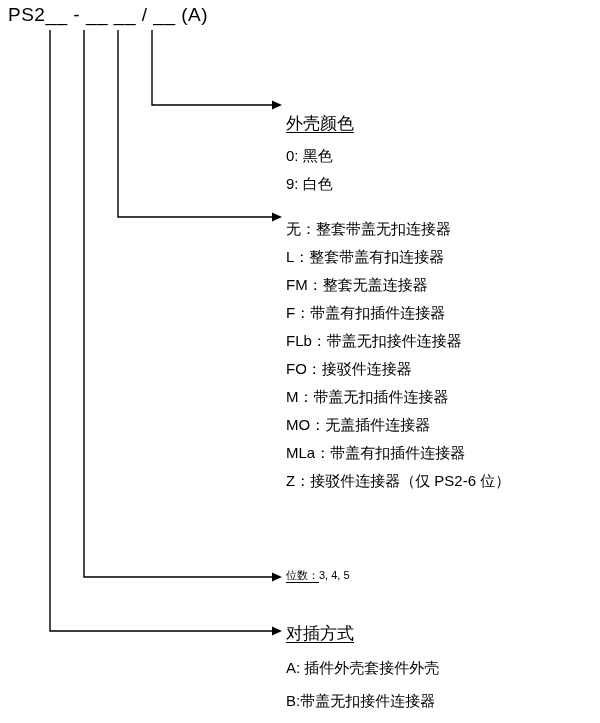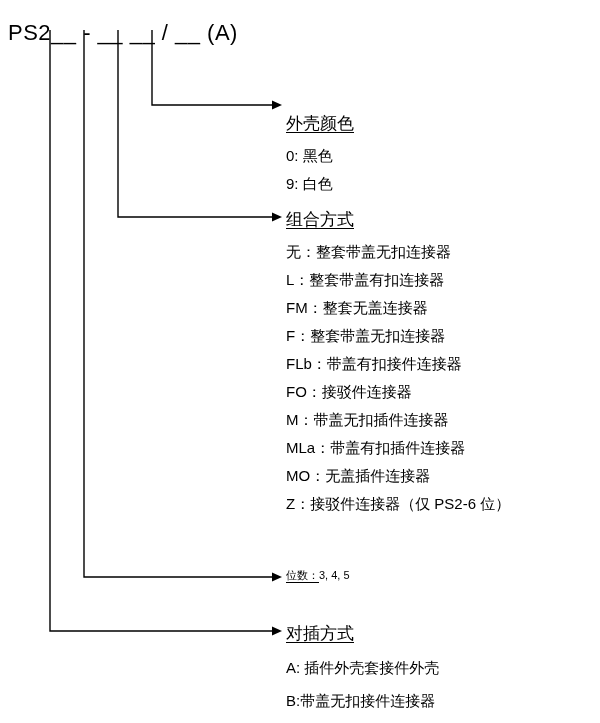--- a/index.html
+++ b/index.html
@@ -17,22 +17,22 @@
   }
   #diagram {
     position: absolute;
     left: 0; top: 0;
     width: 600px;
     height: 723px;
   }
   .code-line {
     position: absolute;
     left: 8px;
-    top: 20px;
-    font-size: 22px;
+    top: 4px;
+    font-size: 19px;
     letter-spacing: 0.5px;
     white-space: pre;
   }
   .group {
     position: absolute;
   }
   .group-title {
     font-size: 17px;
     text-decoration: underline;
     text-underline-offset: 3px;
@@ -87,30 +87,29 @@
 
 <div class="code-line">PS2__ - __ __ / __ (A)</div>
 
 <div class="group" id="g-color">
   <div class="group-title">外壳颜色</div>
   <div class="opt first">0: 黑色</div>
   <div class="opt">9: 白色</div>
 </div>
 
 <div class="group" id="g-combo">
-  <div class="group-title">组合方式</div>
   <div class="opt first">无：整套带盖无扣连接器</div>
   <div class="opt">L：整套带盖有扣连接器</div>
   <div class="opt">FM：整套无盖连接器</div>
-  <div class="opt">F：整套带盖无扣连接器</div>
-  <div class="opt">FLb：带盖有扣接件连接器</div>
+  <div class="opt">F：带盖有扣插件连接器</div>
+  <div class="opt">FLb：带盖无扣接件连接器</div>
   <div class="opt">FO：接驳件连接器</div>
   <div class="opt">M：带盖无扣插件连接器</div>
+  <div class="opt">MO：无盖插件连接器</div>
   <div class="opt">MLa：带盖有扣插件连接器</div>
-  <div class="opt">MO：无盖插件连接器</div>
   <div class="opt">Z：接驳件连接器（仅 PS2-6 位）</div>
 </div>
 
 <div class="group" id="g-pos">
   <div class="inline-title"><span class="t">位数：</span><span>3, 4, 5</span></div>
 </div>
 
 <div class="group" id="g-mate">
   <div class="group-title">对插方式</div>
   <div class="opt first">A: 插件外壳套接件外壳</div>

